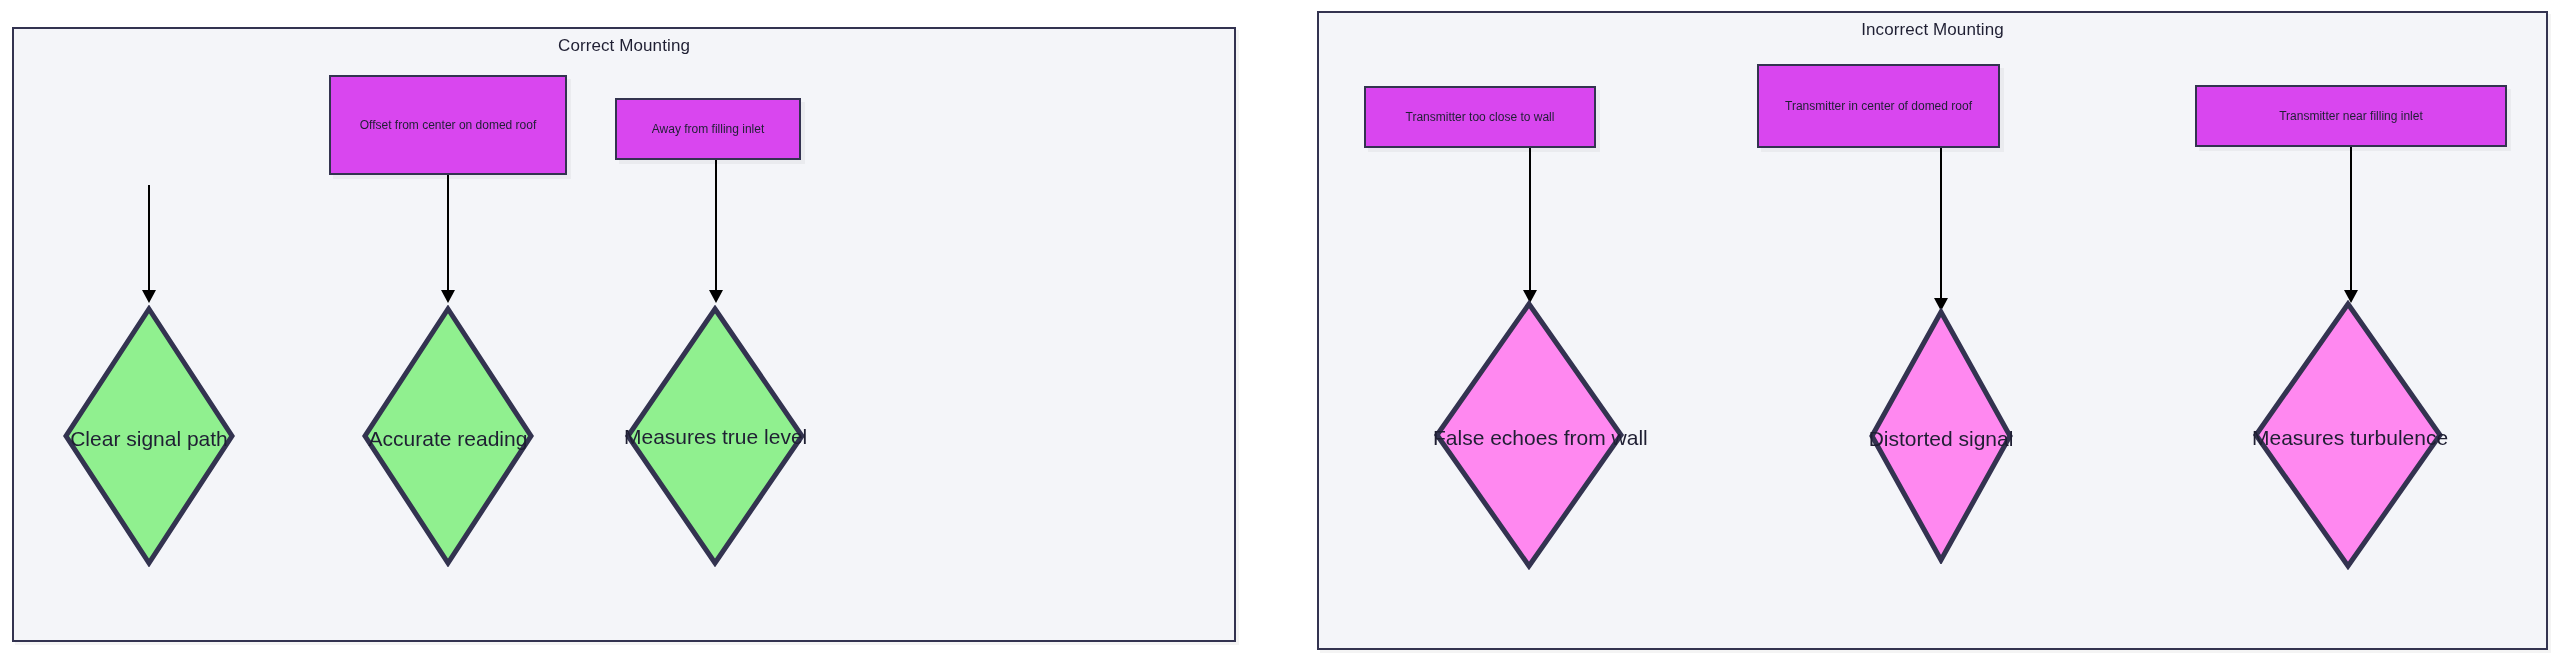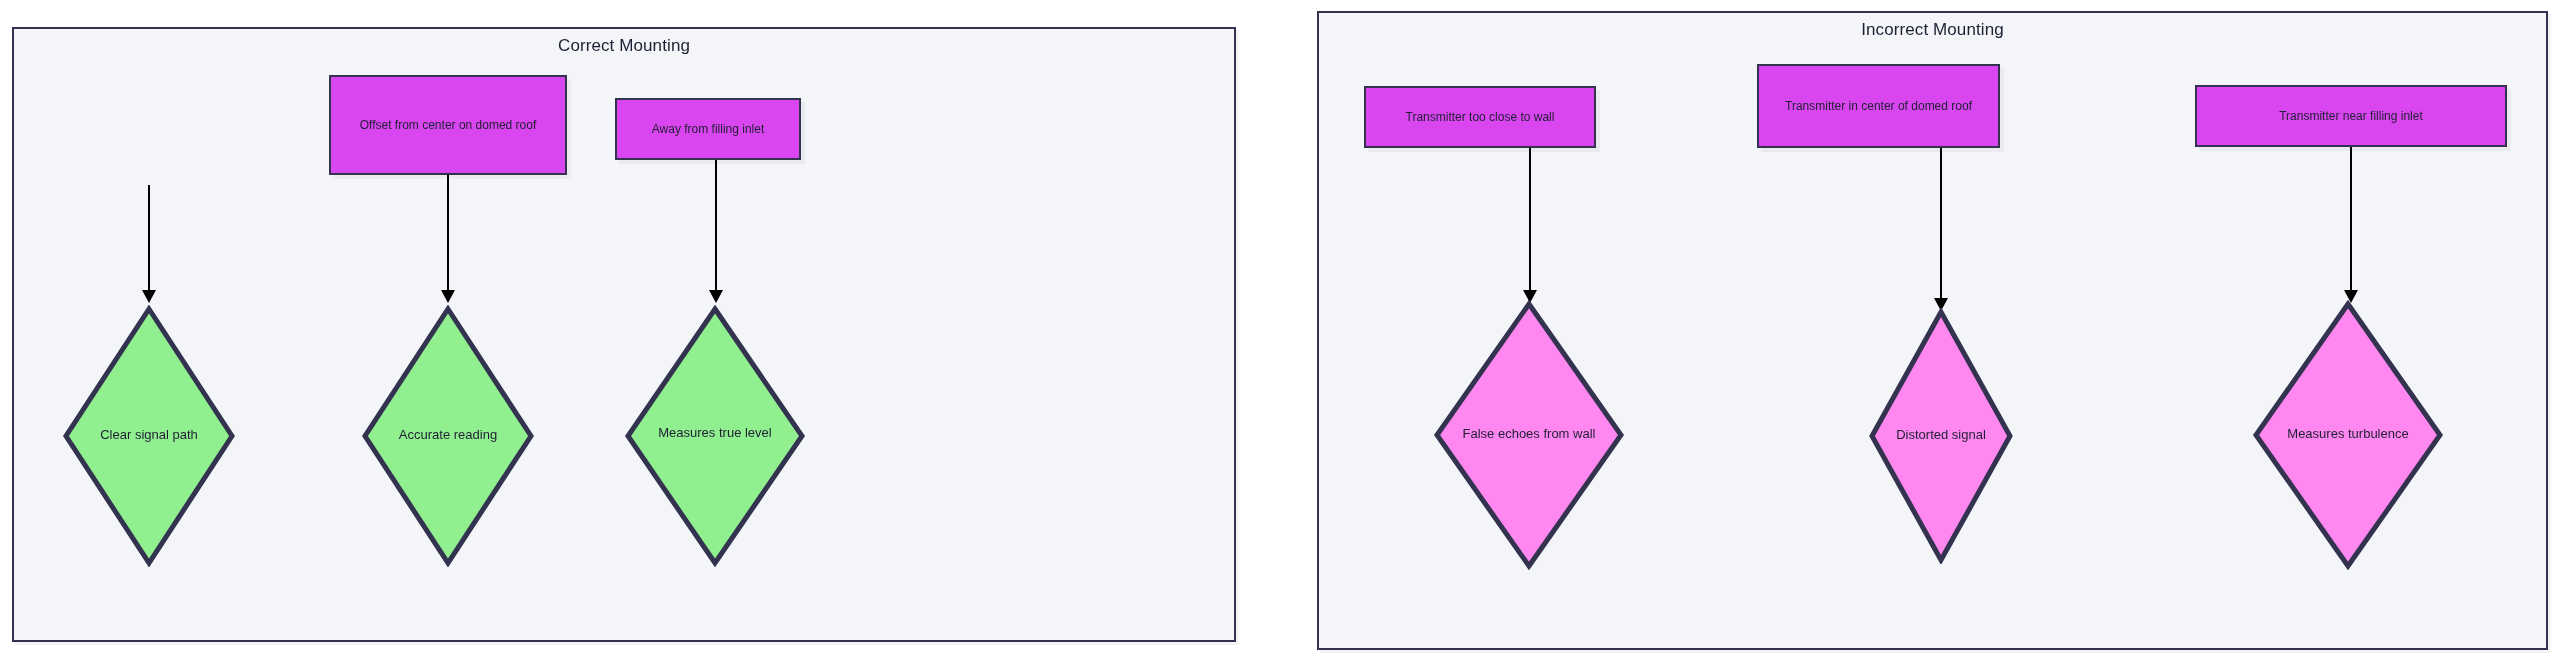--- a/index.html
+++ b/index.html
@@ -75,21 +75,21 @@
   .diamond-shape polygon {
     stroke: #333350;
     stroke-width: 5;
     stroke-linejoin: miter;
   }
   .diamond-label {
     position: absolute;
     left: 0;
     width: 100%;
     text-align: center;
-    font-size: 13px;
+    font-size: 21px;
     color: #1f1f33;
     white-space: nowrap;
     pointer-events: none;
   }
 
   
   .arrow {
     position: absolute;
     width: 2px;
     background: #000000;

